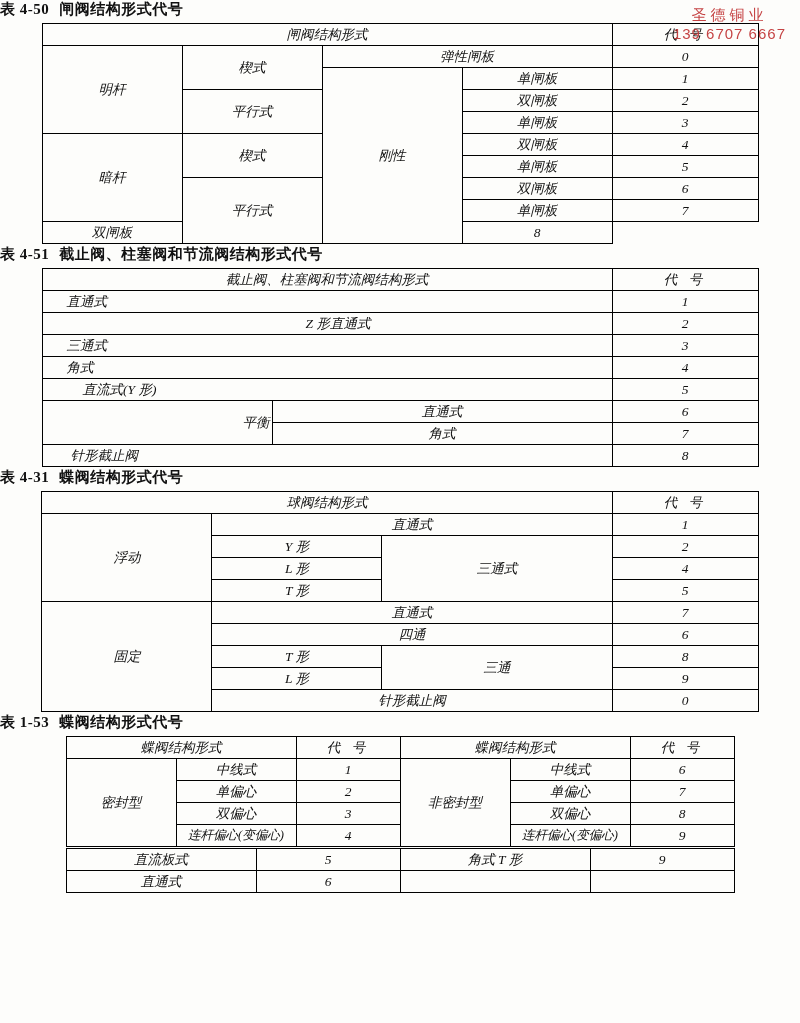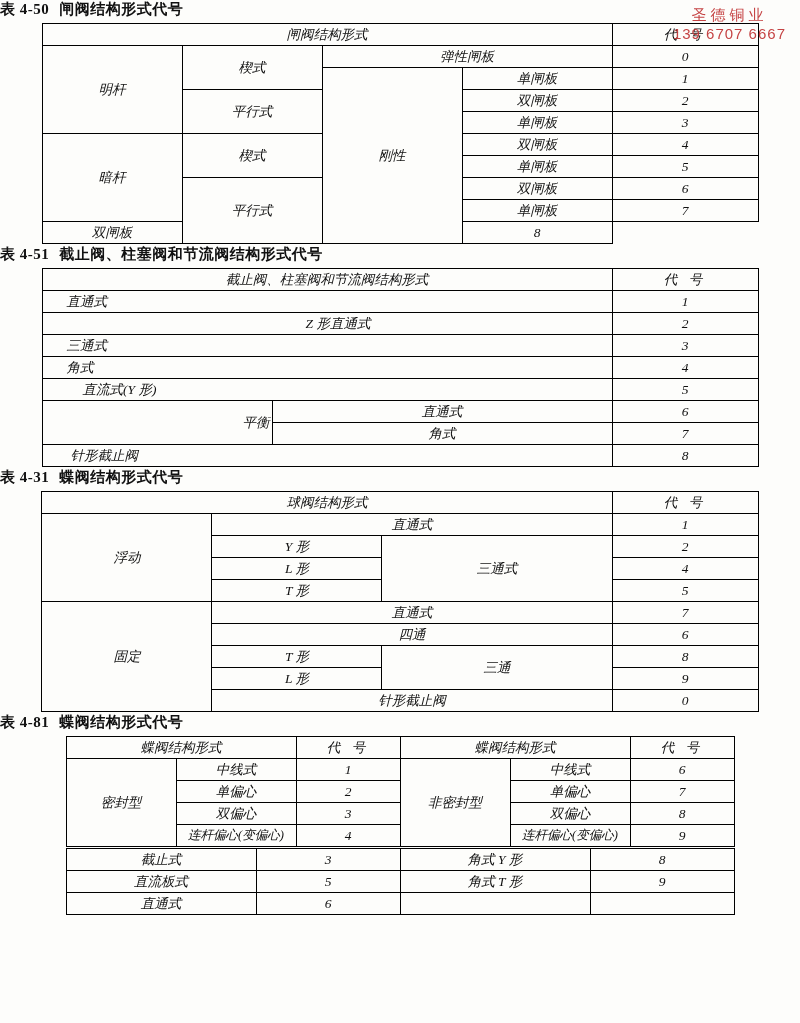--- a/index.html
+++ b/index.html
@@ -229,21 +229,21 @@
         <td>9</td>
       </tr>
       <tr>
         <td colspan="2">针形截止阀</td>
         <td>0</td>
       </tr>
     </tbody>
   </table>
 
   <div class="tbl-title">
-    <span class="tno">表 4-81</span><span>蝶阀结构形式代号</span>
+    <span class="tno">表 1-53</span><span>蝶阀结构形式代号</span>
   </div>
 
   <table class="doc t53">
     <colgroup>
       <col style="width:110px">
         <col style="width:120px">
         <col style="width:104px">
       <col style="width:110px">
         <col style="width:120px">
         <col style="width:104px">
@@ -287,26 +287,20 @@
 
   <table class="doc t54">
     <colgroup>
       <col style="width:190px">
         <col style="width:144px">
       <col style="width:190px">
         <col style="width:144px">
     </colgroup>
     <tbody>
       <tr>
-        <td>截止式</td>
-        <td>3</td>
-        <td>角式 Y 形</td>
-        <td>8</td>
-      </tr>
-      <tr>
         <td>直流板式</td>
         <td>5</td>
         <td>角式 T 形</td>
         <td>9</td>
       </tr>
       <tr>
         <td>直通式</td>
         <td>6</td>
         <td></td>
         <td></td>

